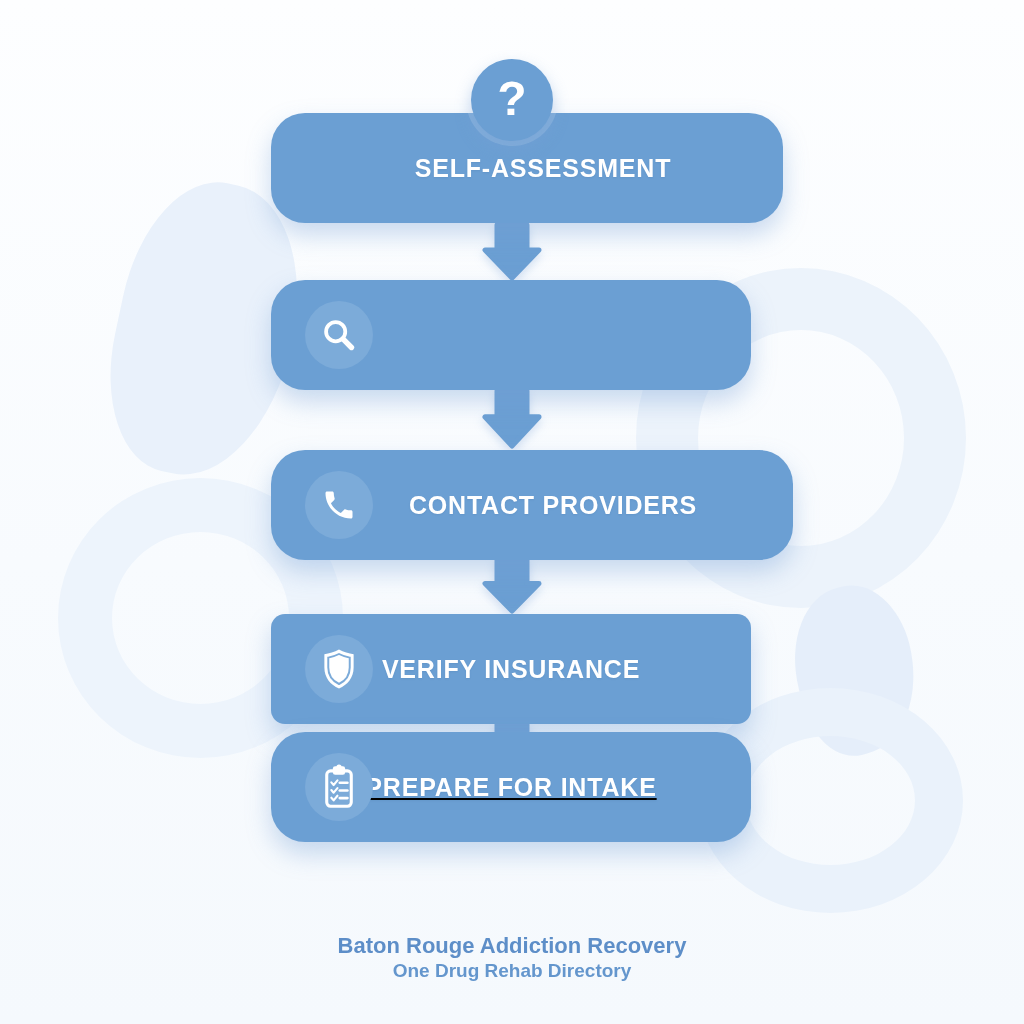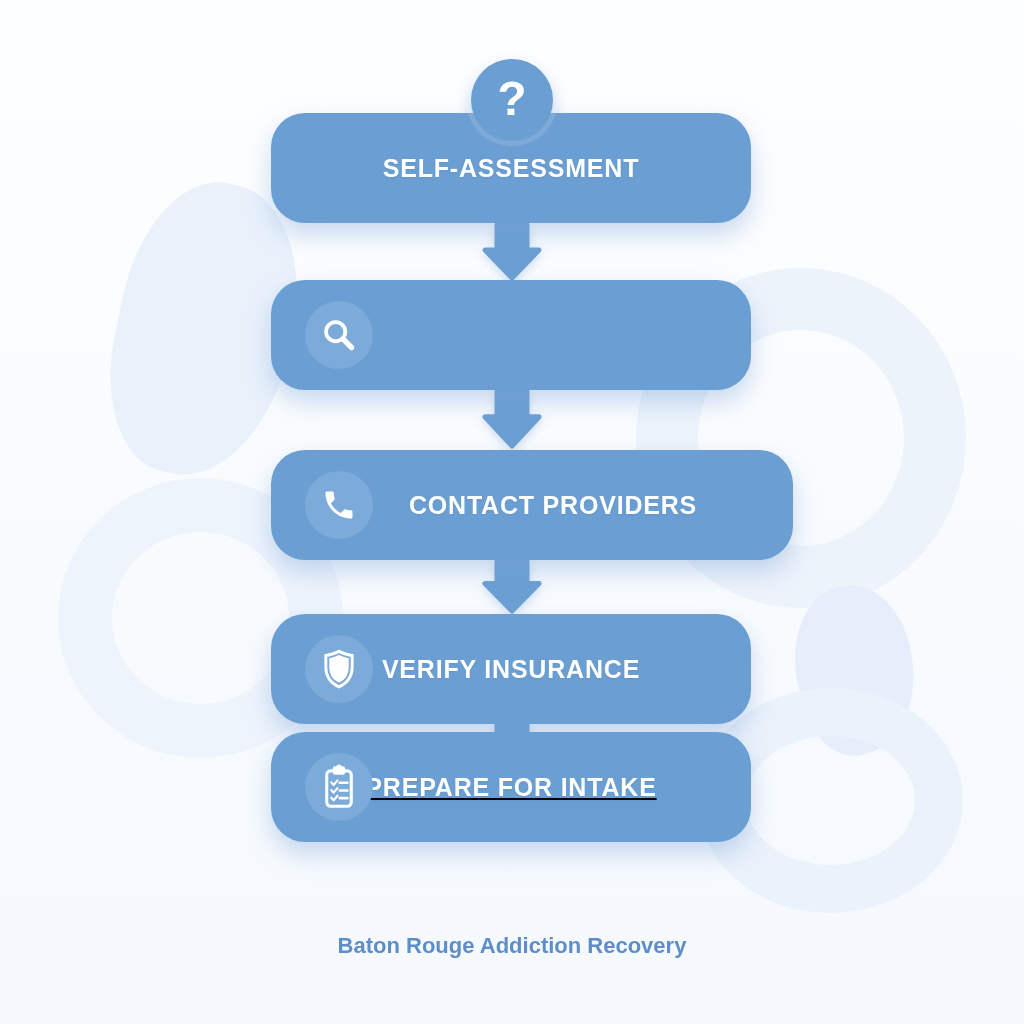--- a/index.html
+++ b/index.html
@@ -16,24 +16,24 @@
   .teardrop-right{left:796px;top:586px;width:118px;height:168px;background:#e5eefa;border-radius:55% 45% 60% 40%;transform:rotate(-14deg);}
   .swoosh-bottom-right{left:698px;top:688px;width:265px;height:225px;border:48px solid #eaf2fb;border-radius:50%;box-sizing:border-box;}
 
   
   .step{
     position:absolute;left:271px;width:480px;height:110px;z-index:2;
     background:#6b9fd3;border-radius:34px;
     display:flex;align-items:center;justify-content:center;
     box-shadow:0 12px 24px rgba(118,160,212,0.38);
   }
-  .step-1{top:113px;}
+  .step-1{top:113px;padding-left:32px;}
   .step-2{top:280px;}
   .step-3{top:450px;padding-left:42px;}
-  .step-4{top:614px;}
+  .step-4{top:614px;border-radius:14px;}
   .step-5{top:732px;text-decoration:underline;}
   .step-label{
     color:#ffffff;font-size:25px;font-weight:700;letter-spacing:0.8px;
     text-shadow:0 1px 2px rgba(40,80,130,0.12);white-space:nowrap;
   }
   .icon-circle{
     position:absolute;left:34px;top:21px;width:68px;height:68px;border-radius:50%;
     background:#7cabd9;display:flex;align-items:center;justify-content:center;
   }
   
@@ -132,15 +132,16 @@
         <line x1="25" y1="34.5" x2="35" y2="34.5" stroke="#ffffff" stroke-width="3.4" stroke-linecap="round"></line>
         <path d="M14 44 l3 3.4 l5 -6" fill="none" stroke="#ffffff" stroke-width="2.8" stroke-linecap="round" stroke-linejoin="round"></path>
         <line x1="25" y1="44.5" x2="35" y2="44.5" stroke="#ffffff" stroke-width="3.4" stroke-linecap="round"></line>
       </svg>
     </span>
     <span class="step-label">PREPARE FOR INTAKE</span>
   </div>
 
   <div class="footer">
     <div class="footer-line1">Baton Rouge Addiction Recovery</div>
+    <div class="footer-line2">One Drug Rehab Directory</div>
   </div>
 
 </div>
 
 </body></html>

